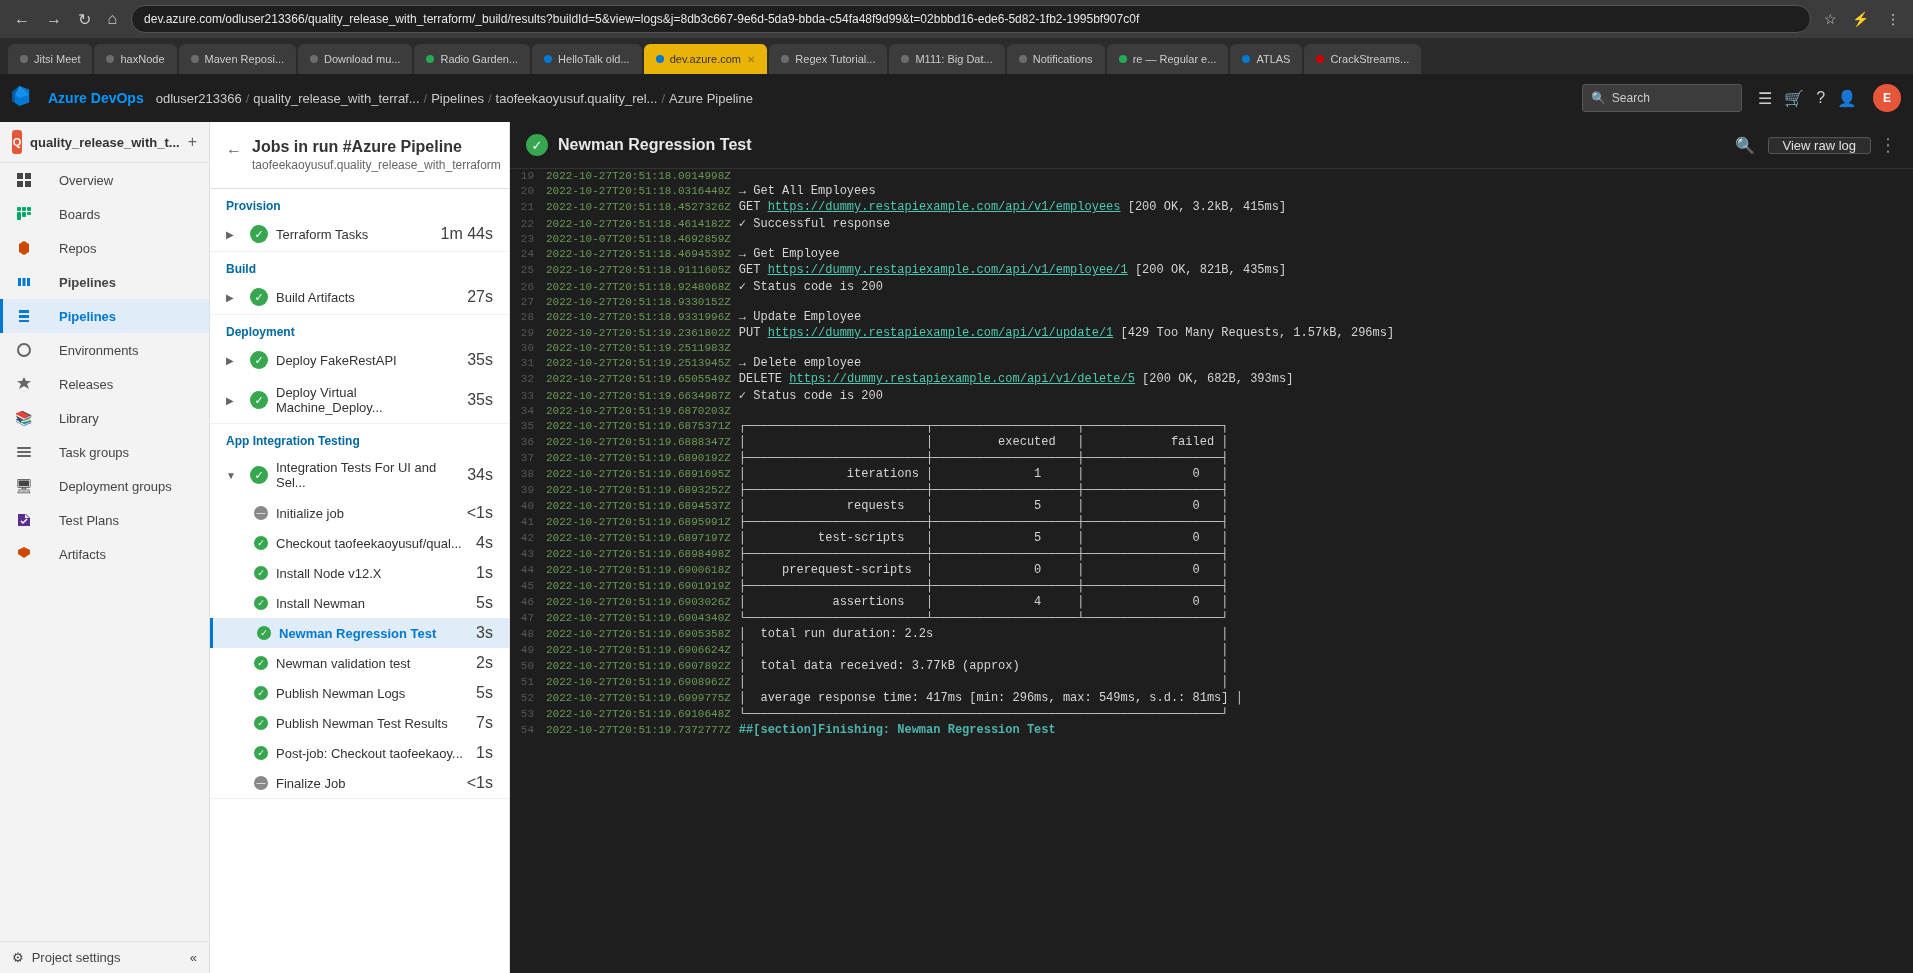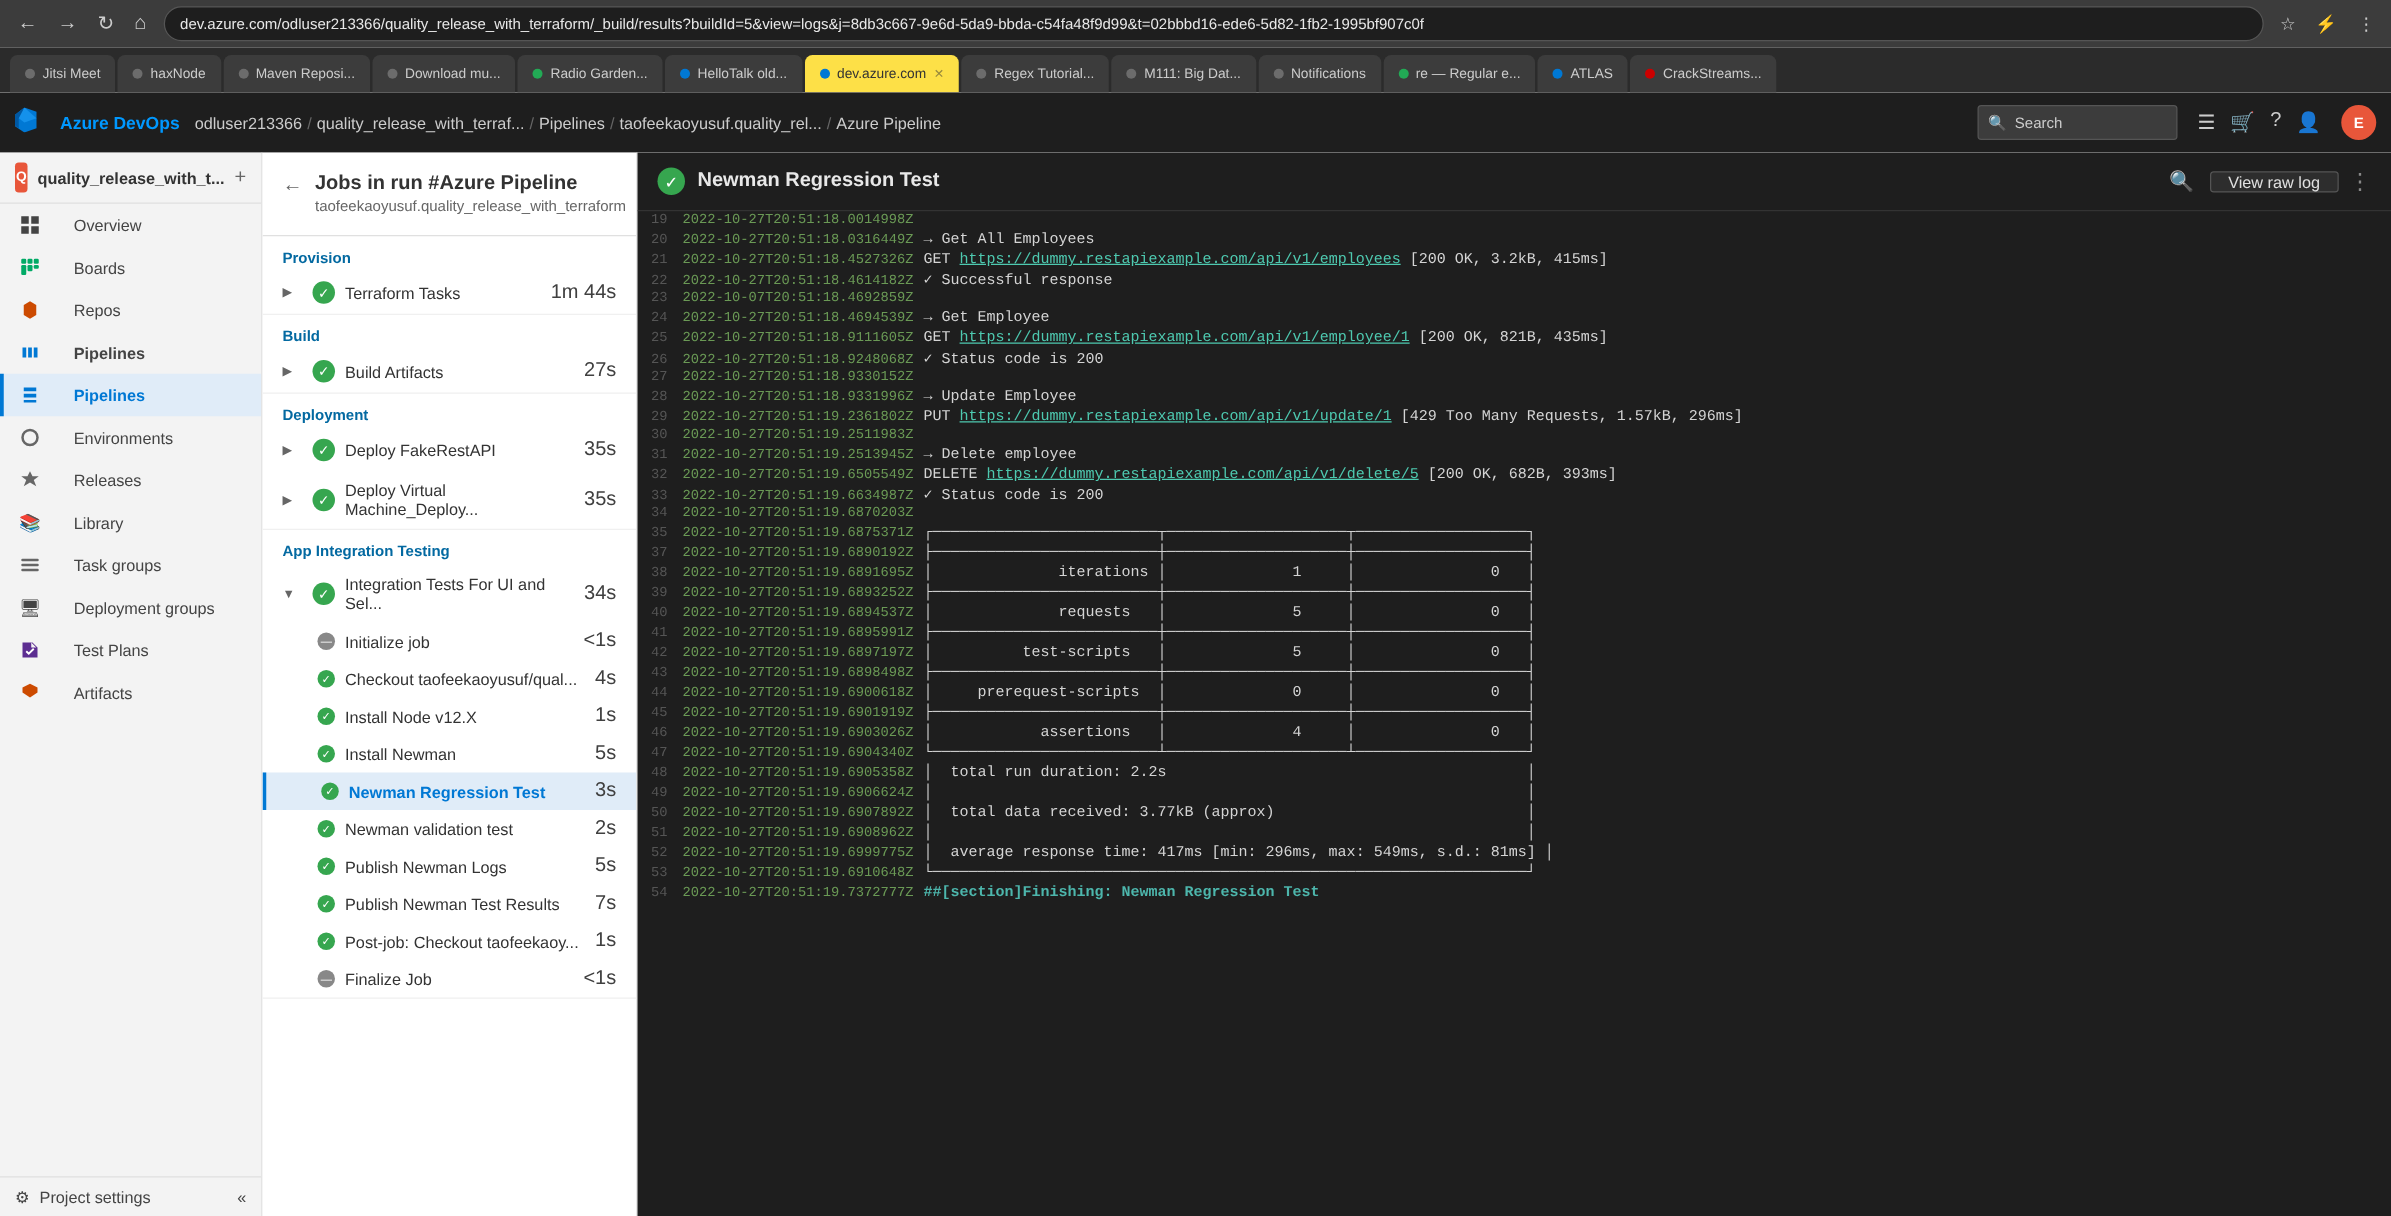--- a/index.html
+++ b/index.html
@@ -9,21 +9,21 @@
     .browser-chrome { background: #3c3c3c; height: 38px; display: flex; align-items: center; padding: 0 8px; gap: 8px; }
     .browser-nav-buttons { display: flex; gap: 4px; }
     .browser-nav-btn { background: none; border: none; color: #ccc; cursor: pointer; font-size: 16px; padding: 4px 6px; border-radius: 3px; }
     .address-bar { flex: 1; background: #1e1e1e; border: 1px solid #555; border-radius: 20px; height: 28px; display: flex; align-items: center; padding: 0 12px; color: #e8e8e8; font-size: 12px; }
     .browser-actions { display: flex; gap: 6px; color: #ccc; font-size: 14px; align-items: center; }
     .browser-actions span { cursor: pointer; padding: 3px 5px; }
 
     
     .browser-tabs { background: #2b2b2b; height: 36px; display: flex; align-items: flex-end; padding: 0 8px; overflow: hidden; }
     .browser-tab { background: #3c3c3c; color: #ccc; padding: 6px 12px; font-size: 11px; border-radius: 6px 6px 0 0; margin-right: 2px; cursor: pointer; white-space: nowrap; max-width: 140px; overflow: hidden; text-overflow: ellipsis; display: flex; align-items: center; gap: 6px; height: 30px; }
-    .browser-tab.active { background: #fde047; color: #333; justify-content: space-between; }
+    .browser-tab.active { background: #eab308; color: #333; justify-content: space-between; }
     .tab-dot { width: 8px; height: 8px; border-radius: 50%; flex-shrink: 0; }
     .tab-close { margin-left: auto; opacity: 0.5; font-size: 10px; }
 
     
     .app { display: flex; flex-direction: column; height: calc(973px - 74px); background: #f3f3f3; }
 
     
     .top-bar { background: #1e1e1e; height: 48px; display: flex; align-items: center; padding: 0 12px; gap: 12px; flex-shrink: 0; }
     .azure-logo { color: #0078d4; font-size: 18px; margin-right: 4px; }
     .azure-title { color: #0098ff; font-weight: 600; font-size: 14px; }
@@ -535,20 +535,25 @@
             <span class="line-num">34</span>
             <span class="line-ts">2022-10-27T20:51:19.6870203Z</span>
             <span class="line-content"></span>
           </div>
           <div class="log-line">
             <span class="line-num">35</span>
             <span class="line-ts">2022-10-27T20:51:19.6875371Z</span>
             <span class="line-content table-line">┌─────────────────────────┬────────────────────┬───────────────────┐</span>
           </div>
           <div class="log-line">
+            <span class="line-num">36</span>
+            <span class="line-ts">2022-10-27T20:51:19.6888347Z</span>
+            <span class="line-content table-line">│                         │         executed   │            failed │</span>
+          </div>
+          <div class="log-line">
             <span class="line-num">37</span>
             <span class="line-ts">2022-10-27T20:51:19.6890192Z</span>
             <span class="line-content table-line">├─────────────────────────┼────────────────────┼───────────────────┤</span>
           </div>
           <div class="log-line">
             <span class="line-num">38</span>
             <span class="line-ts">2022-10-27T20:51:19.6891695Z</span>
             <span class="line-content table-line">│              iterations │              1     │               0   │</span>
           </div>
           <div class="log-line">

